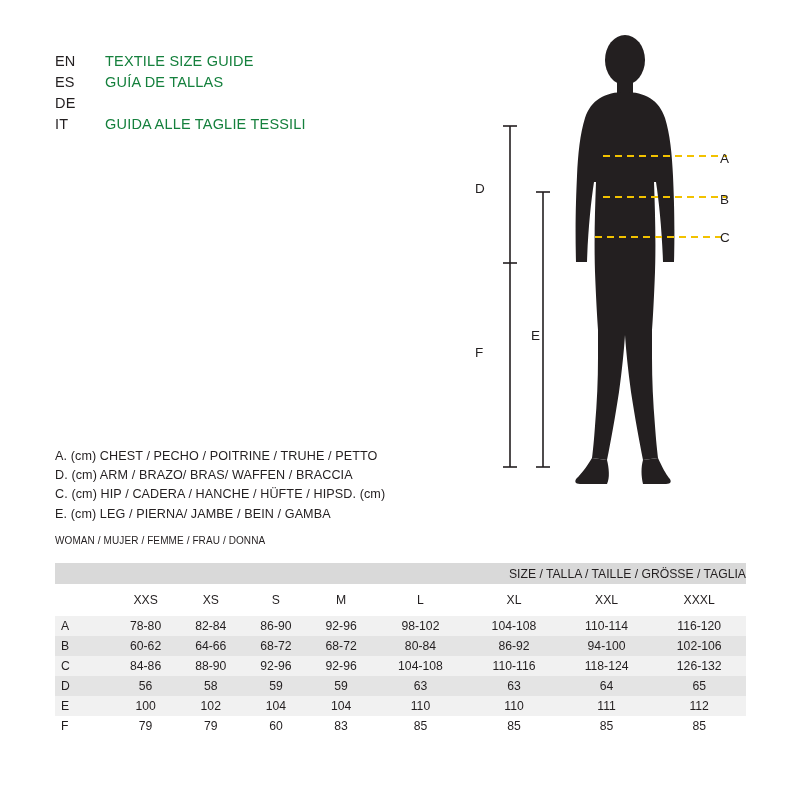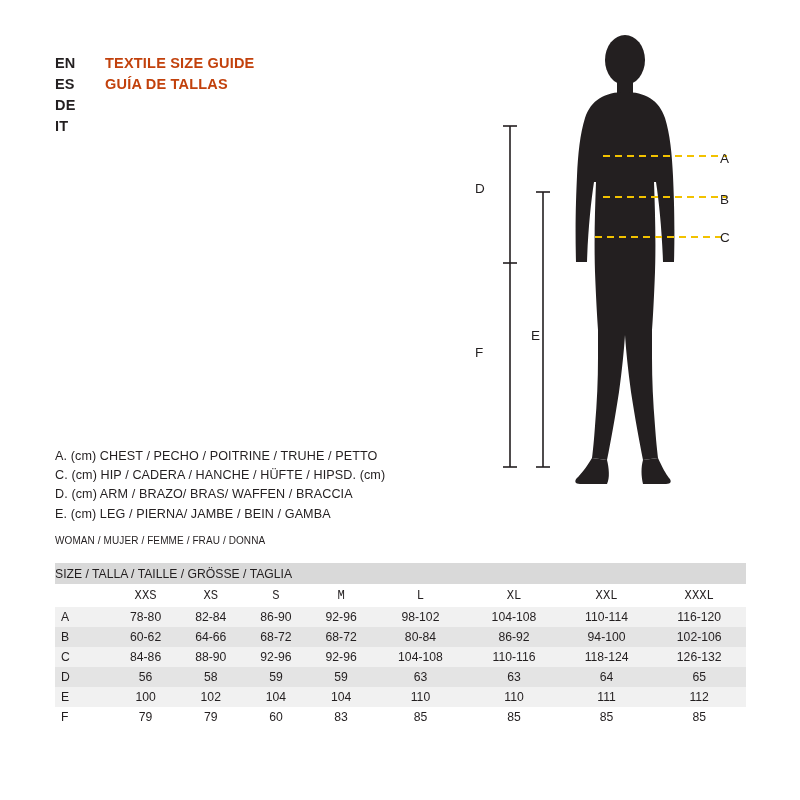--- a/index.html
+++ b/index.html
@@ -18,33 +18,32 @@
 
   
   .title-block {
     position: absolute;
     left: 55px;
     top: 50px;
     width: 430px;
   }
   .title-row {
     display: flex;
-    align-items: flex-end;
+    align-items: center;
     height: 21px;
     font-size: 14.5px;
     letter-spacing: 0.2px;
-    font-weight: bold;
   }
   .title-lang {
     width: 50px;
     flex: none;
     color: #231f20;
   }
   .title-text {
-    color: #c2410c;
+    color: #15803d;
   }
 
   
   .legend-block {
     position: absolute;
     left: 55px;
     top: 401px;
     width: 470px;
     margin-top: 46px;
   }
@@ -80,28 +79,29 @@
   }
   .size-table .rowhead {
     text-align: left;
     padding-left: 6px;
     width: 52px;
   }
   .band-head {
     background: #d9d9d9;
   }
   .band-head td {
-    text-align: left;
+    text-align: right;
+    padding-left: 6px;
     height: 21px;
     font-size: 12.2px;
   }
   .row-alt-light { background: #f1f1f1; }
   .row-alt-dark  { background: #e4e4e4; }
   .row-white     { background: #ffffff; }
-  .col-head td { height: 23px; font-family: Liberation Mono, monospace; }
+  .col-head td { height: 32px; }
 
   
   .figure-area {
     position: absolute;
     left: 455px;
     top: 30px;
     width: 320px;
     height: 470px;
   }
   .figure-area svg {
@@ -118,20 +118,21 @@
   </div>
   <div class="title-row">
     <span class="title-lang">ES</span>
     <span class="title-text">GUÍA DE TALLAS</span>
   </div>
   <div class="title-row">
     <span class="title-lang">DE</span>
   </div>
   <div class="title-row">
     <span class="title-lang">IT</span>
+    <span class="title-text">GUIDA ALLE TAGLIE TESSILI</span>
   </div>
 </div>
 
 <div class="figure-area">
   <svg width="320" height="470" viewBox="0 0 320 470" xmlns="http://www.w3.org/2000/svg">
 
     <g fill="#231f20">
 
       <ellipse cx="170" cy="30" rx="20" ry="25"></ellipse>
 
@@ -197,22 +198,22 @@
       <text x="265" y="212">C</text>
       <text x="20" y="163">D</text>
       <text x="20" y="327">F</text>
       <text x="76" y="310">E</text>
     </g>
   </svg>
 </div>
 
 <div class="legend-block">
   <div class="legend-row">A. (cm) CHEST / PECHO / POITRINE / TRUHE / PETTO</div>
+  <div class="legend-row">D. (cm) ARM / BRAZO/ BRAS/ WAFFEN / BRACCIA</div>
   <div class="legend-row">C. (cm) HIP / CADERA / HANCHE / HÜFTE / HIPSD. (cm)</div>
-  <div class="legend-row">D. (cm) ARM / BRAZO/ BRAS/ WAFFEN / BRACCIA</div>
   <div class="legend-row">E. (cm) LEG / PIERNA/ JAMBE / BEIN / GAMBA</div>
 </div>
 
 <div class="woman-row">WOMAN / MUJER / FEMME / FRAU / DONNA</div>
 
 <table class="size-table">
   <tbody>
     <tr class="band-head">
       <td colspan="9">SIZE / TALLA / TAILLE / GRÖSSE / TAGLIA</td>
     </tr>

